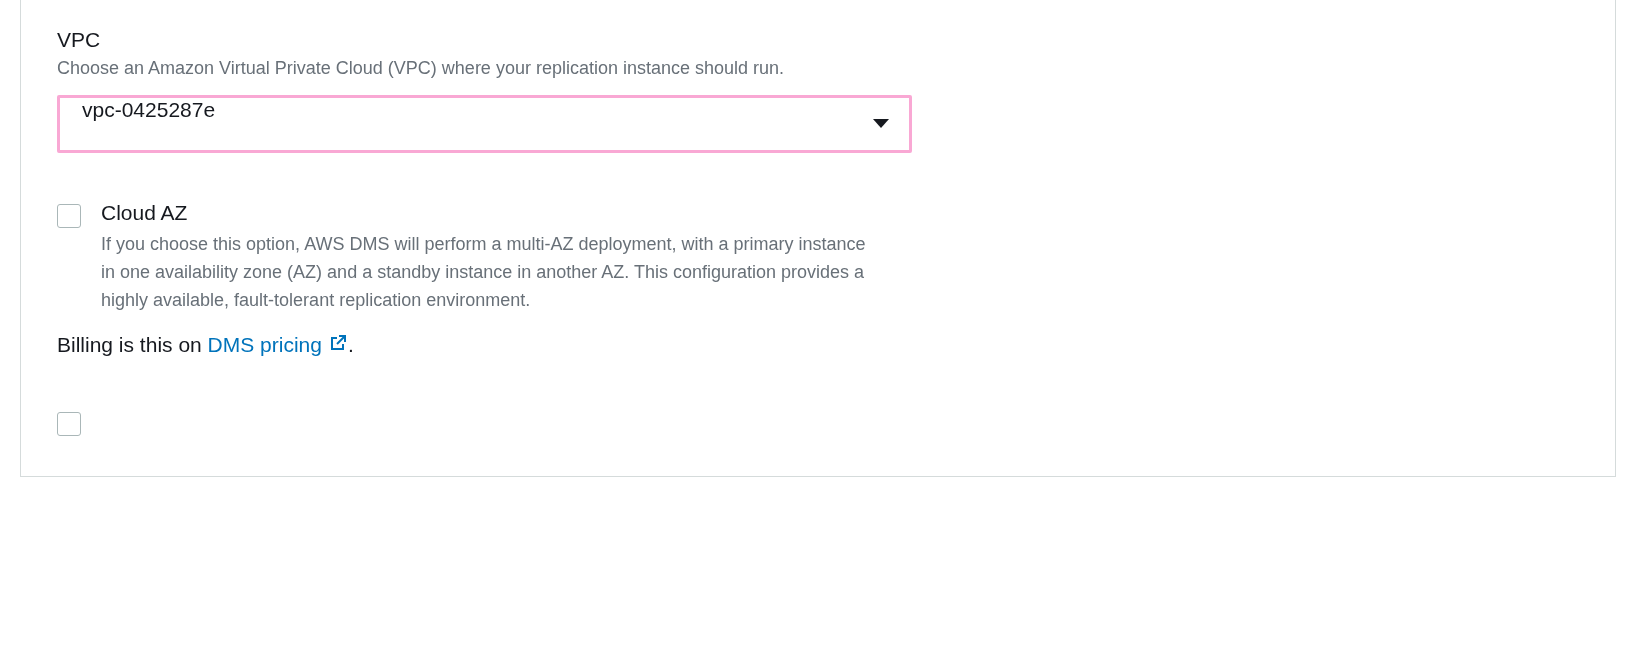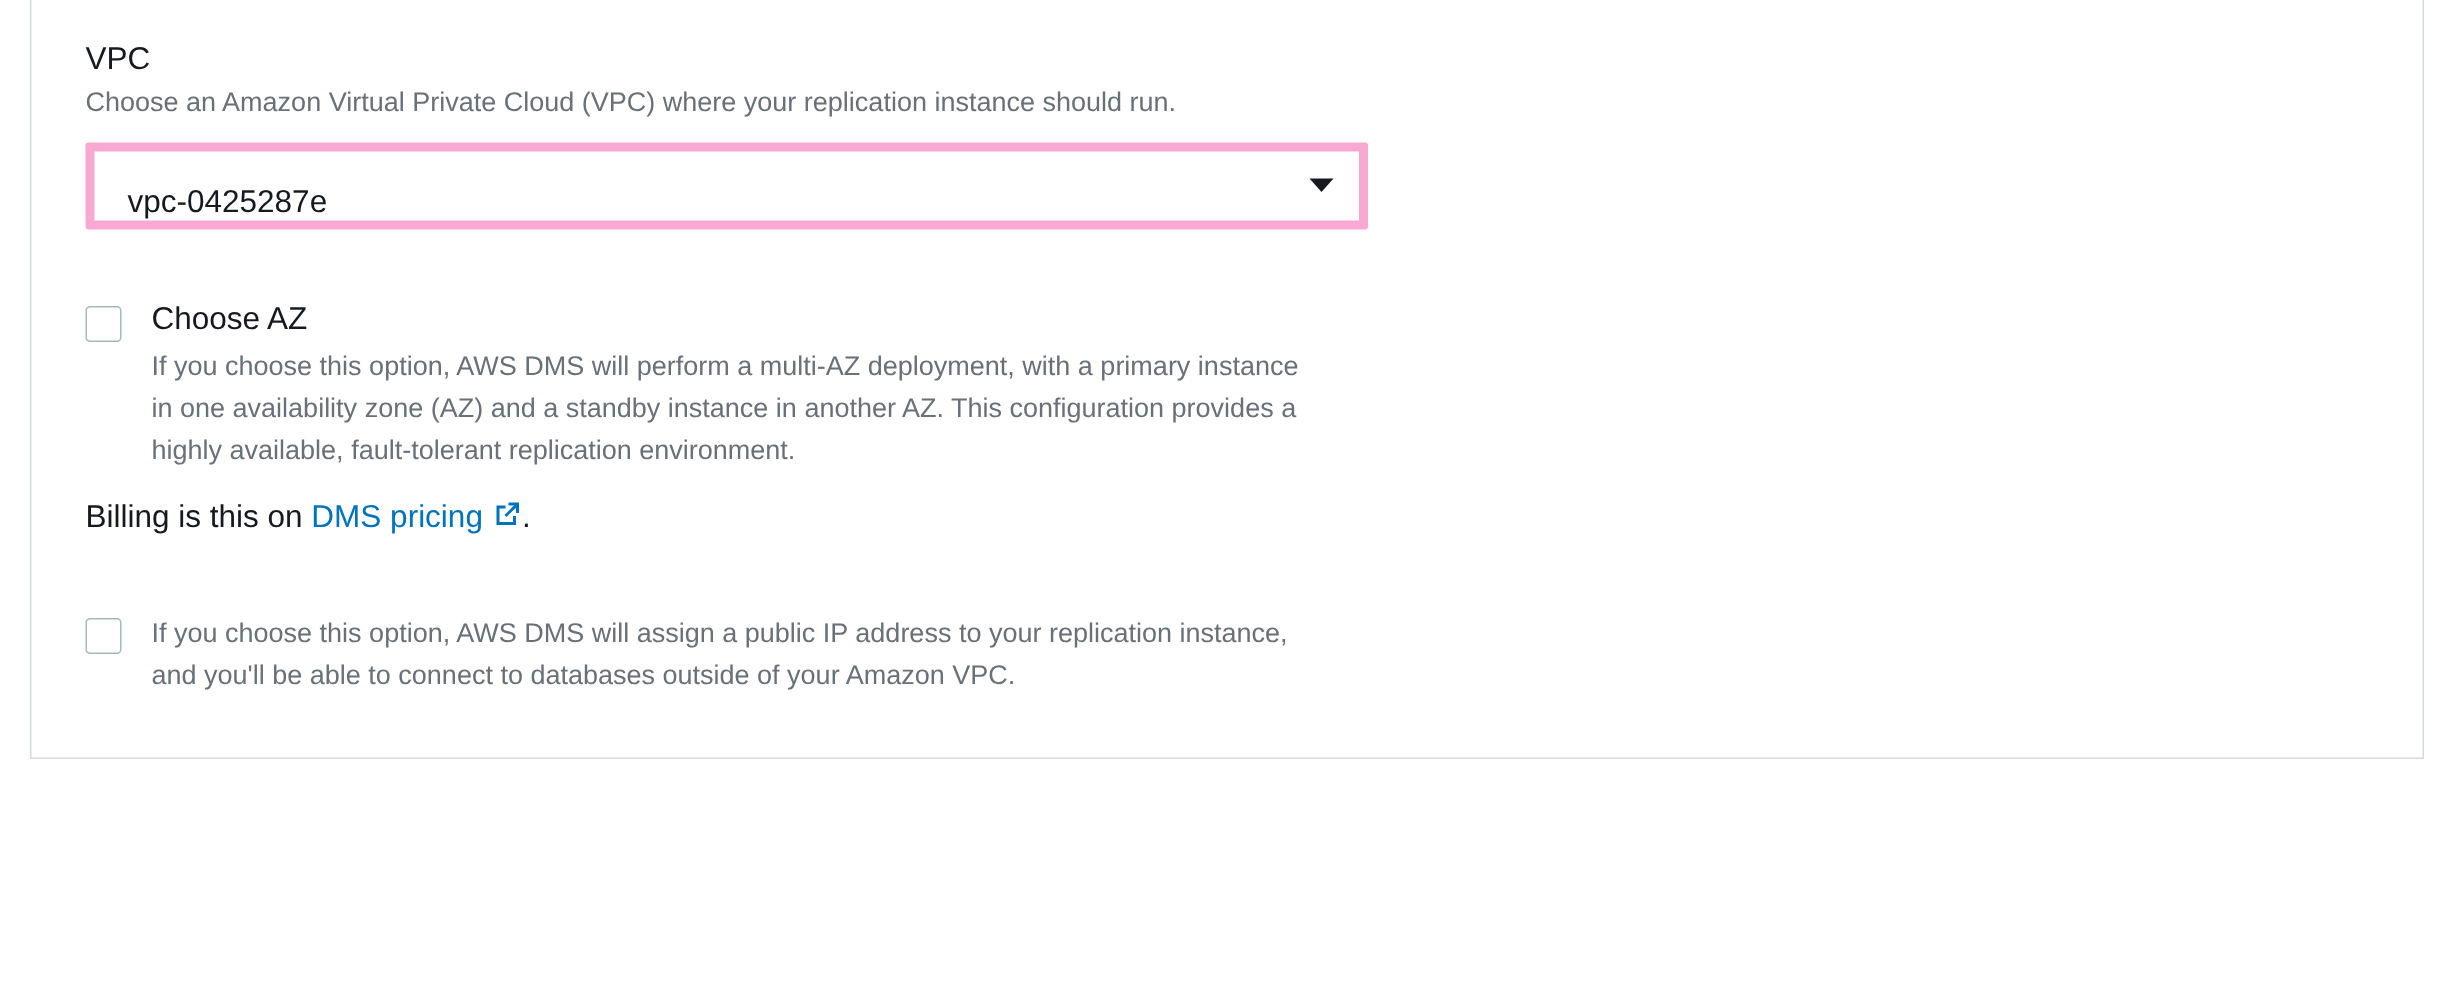--- a/index.html
+++ b/index.html
@@ -43,26 +43,26 @@
       width: 855px;
       max-width: 100%;
     }
     .select {
       width: 100%;
       height: 58px;
       padding: 0 48px 0 22px;
       font-size: 21px;
       color: #16191f;
       background: #ffffff;
-      border: 6px solid #f9a8d4;
+      border: 3px solid #f9a8d4;
       border-radius: 2px;
       appearance: none;
       cursor: pointer;
       display: flex;
-      align-items: flex-end;
+      align-items: flex-start;
     }
     .select-caret {
       position: absolute;
       right: 22px;
       top: 50%;
       transform: translateY(-50%);
       pointer-events: none;
     }
     .select-caret svg {
       display: block;
@@ -139,21 +139,21 @@
           <path d="M1 1 L9 10 L17 1 Z" fill="#16191f"></path>
         </svg>
       </span>
     </div>
   </div>
 
   <div class="field-group multi-az-group">
     <div class="checkbox-row">
       <div class="checkbox"></div>
       <div class="checkbox-content">
-        <div class="checkbox-label">Choose AZ</div>
+        <div class="checkbox-label">Cloud AZ</div>
         <div class="checkbox-description">If you choose this option, AWS DMS will perform a multi-AZ deployment, with a primary instance in one availability zone (AZ) and a standby instance in another AZ. This configuration provides a highly available, fault-tolerant replication environment.</div>
       </div>
     </div>
     <div class="billing-text">
       <span>Billing is this on </span><a class="link">
           <span>DMS pricing</span>
           <span class="external-icon">
             <svg width="20" height="20" viewBox="0 0 20 20" fill="none">
               <path d="M15 11v5H4V5h5" stroke="#0073bb" stroke-width="2" fill="none"></path>
               <path d="M11 3h6v6" stroke="#0073bb" stroke-width="2" fill="none"></path>
@@ -161,18 +161,17 @@
             </svg>
           </span>
         </a><span>.</span>
     </div>
   </div>
 
   <div class="field-group">
     <div class="checkbox-row">
       <div class="checkbox"></div>
       <div class="checkbox-content">
-        <div class="checkbox-description">If you choose this option, AWS DMS will assign a public IP address to your replication instance, and you'll be able to connect to databases outside of your Amazon VPC.</div>
       </div>
     </div>
   </div>
 
 </div>
 
 </body></html>

